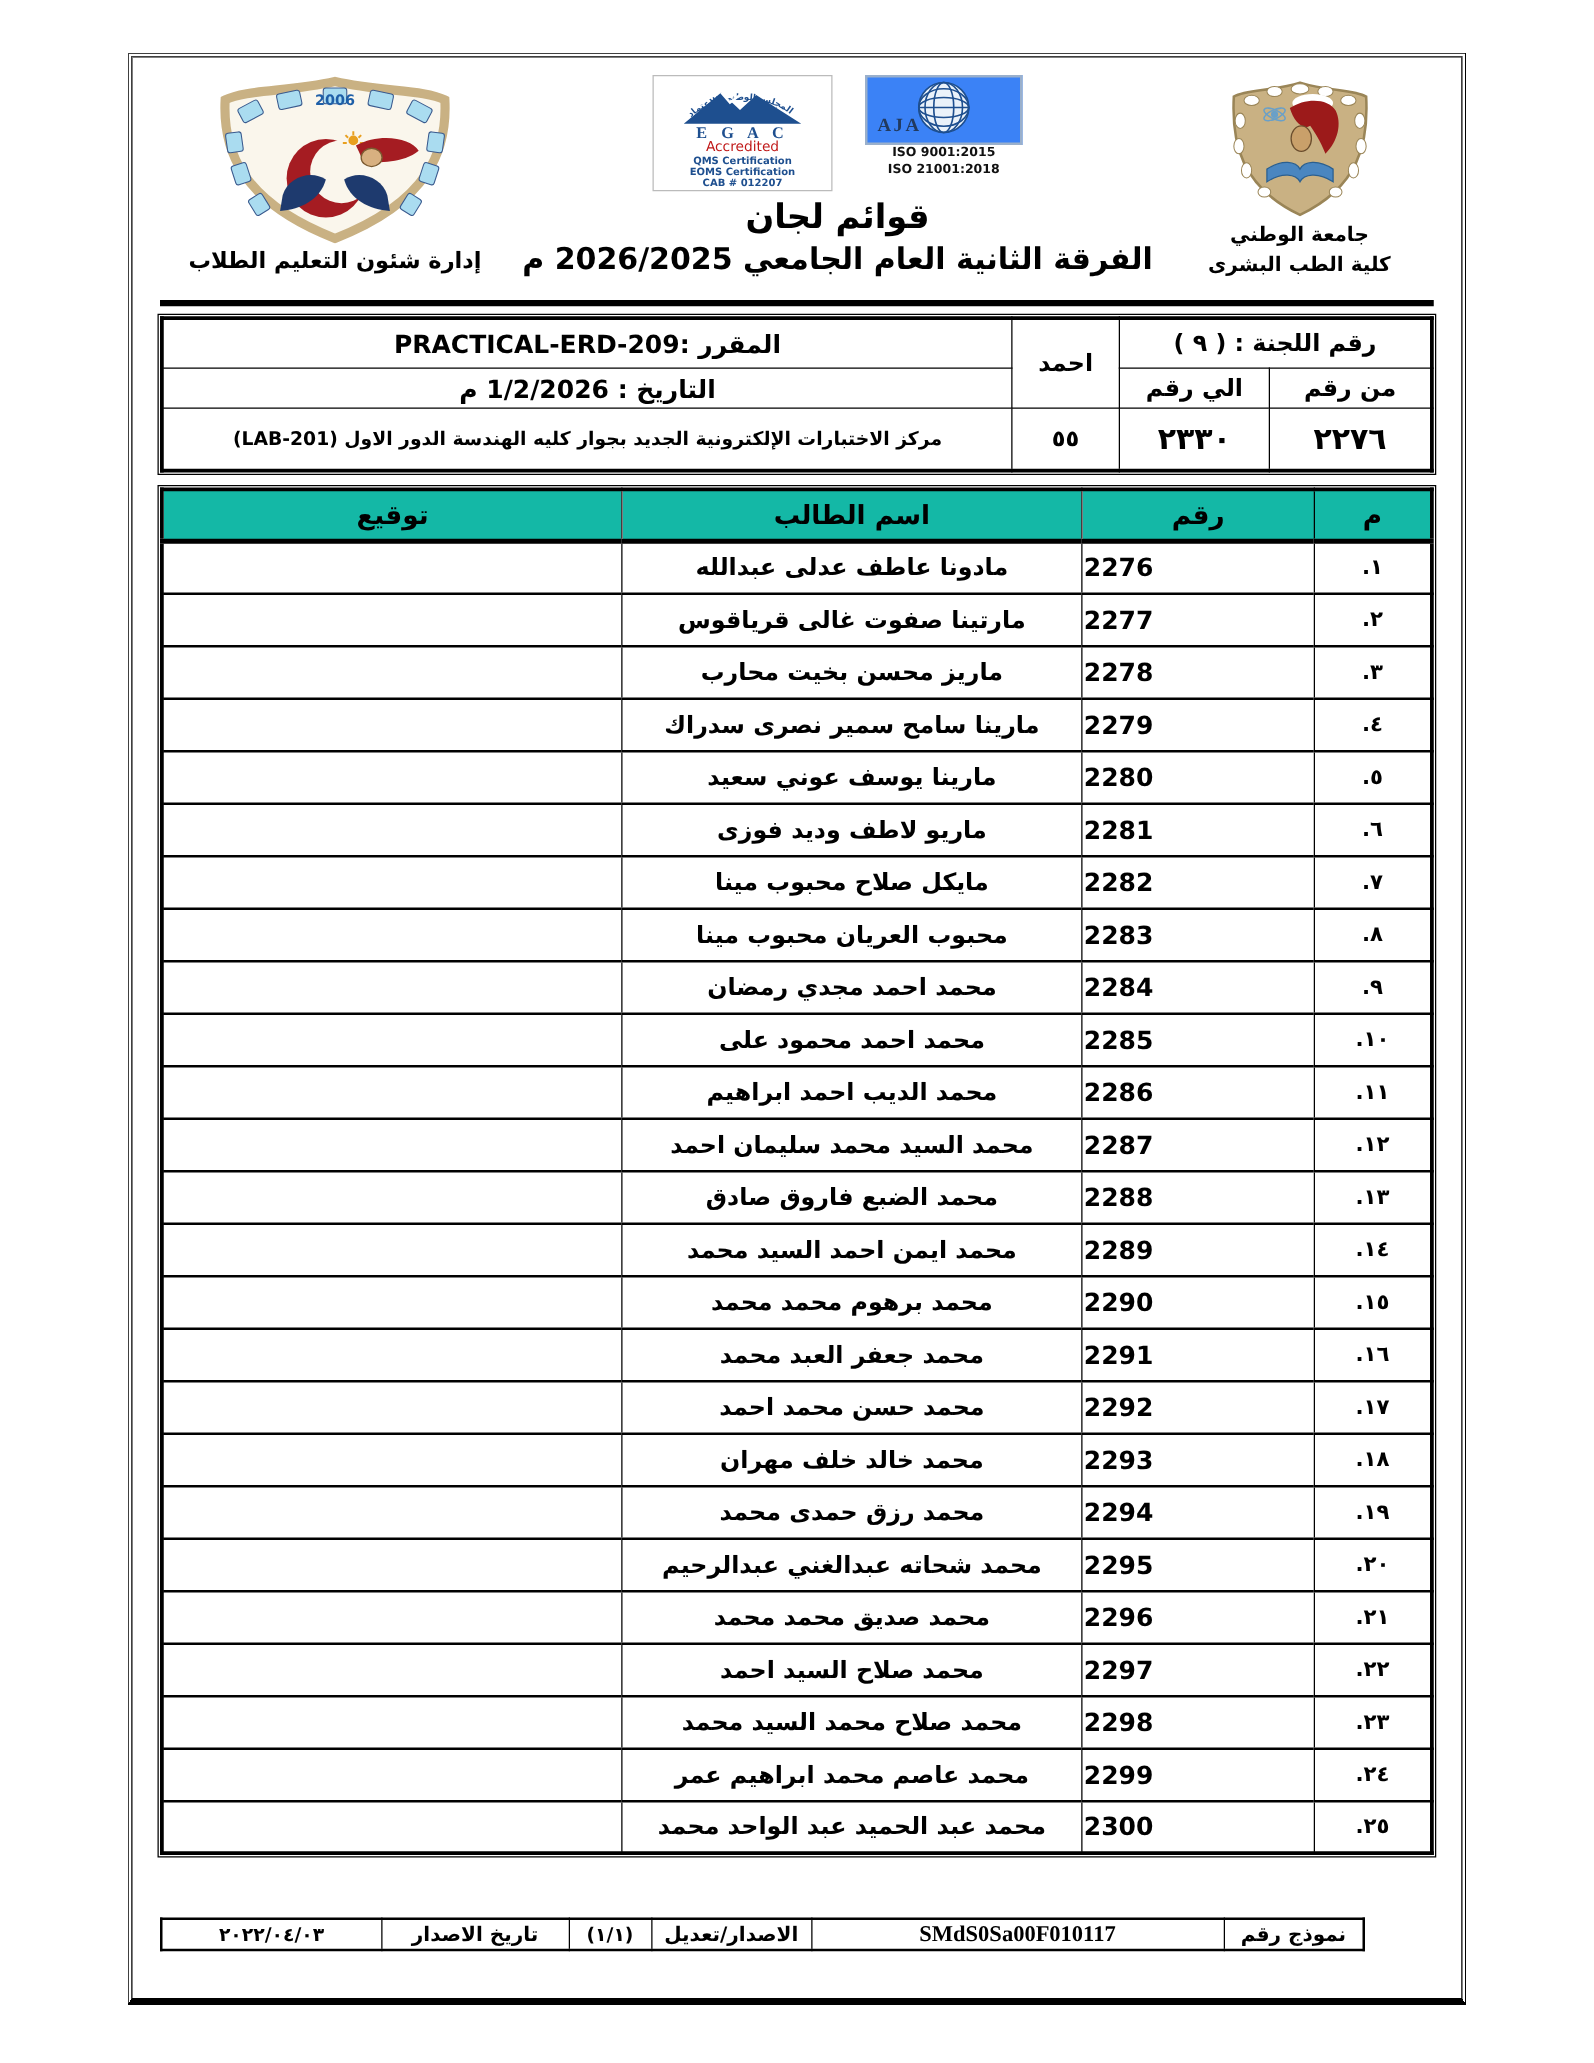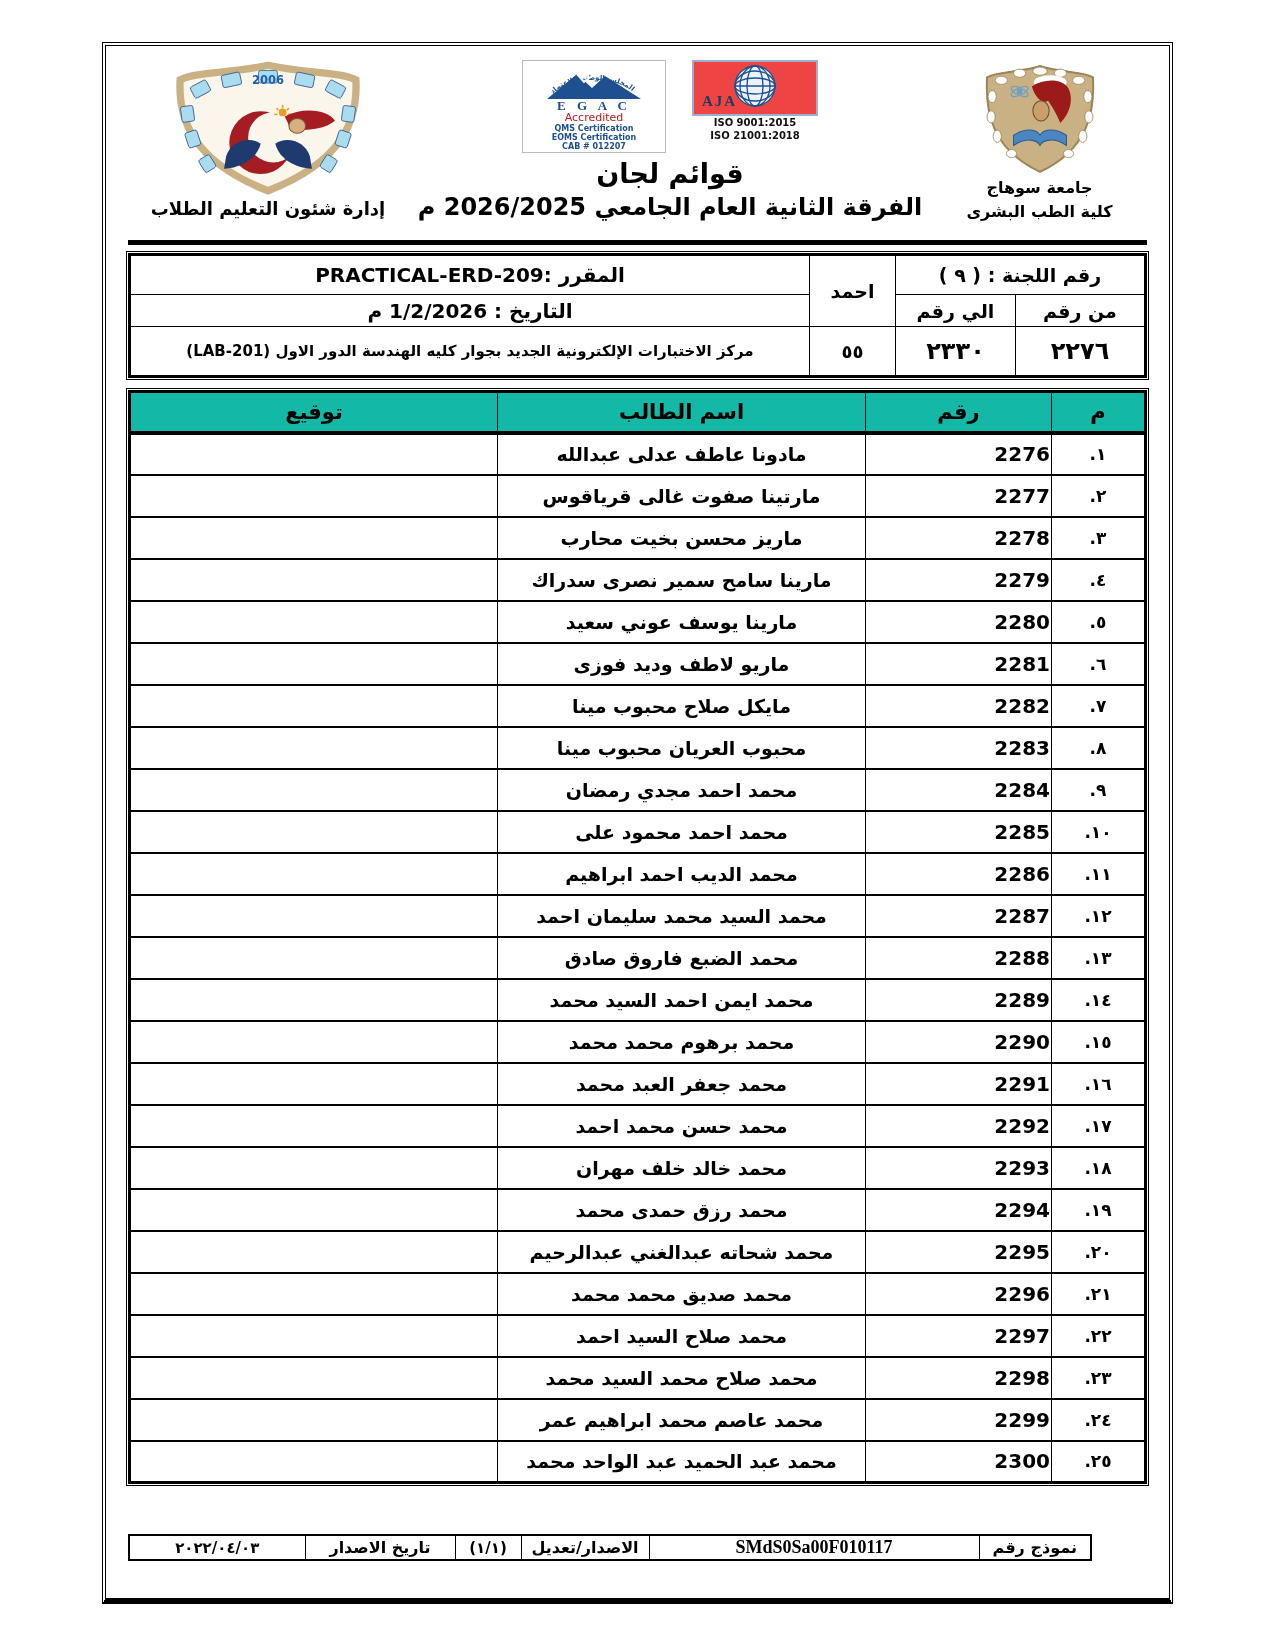--- a/index.html
+++ b/index.html
@@ -19,21 +19,21 @@
   .h-right .cap{font-weight:bold;font-size:16px;line-height:1.5;}
   .h-center{flex:1;text-align:center;direction:rtl;}
   .h-left{width:280px;text-align:center;}
   .h-left .cap2{font-weight:bold;font-size:18px;margin-top:2px;}
   .badges{display:flex;direction:ltr;justify-content:center;align-items:flex-start;gap:26px;height:92px;}
   .badge-egac{width:138px;border:1px solid #bbb;padding:1px 2px;background:#fff;}
   .egac-name{color:#1e4f8f;font-weight:bold;font-size:13px;letter-spacing:4px;line-height:12px;font-family:"Liberation Serif",serif;}
   .egac-acc{color:#c01818;font-weight:normal;font-size:11px;line-height:12px;}
   .egac-line{color:#1e4f8f;font-weight:bold;font-size:8px;line-height:9px;}
   .badge-aja{width:126px;}
-  .aja-box{position:relative;border:2px solid #9ab0cc;background:#ef4444;height:52px;text-align:right;}
+  .aja-box{position:relative;border:2px solid #9ab0cc;background:#3b82f6;height:52px;text-align:right;}
   .aja-name{position:absolute;left:8px;bottom:4px;font-family:"Liberation Serif",serif;font-weight:bold;font-size:15px;color:#223a5e;letter-spacing:2px;}
   .aja-line{font-weight:bold;font-size:10px;line-height:12px;margin-top:1px;color:#111;}
   .title1{font-size:27px;font-weight:bold;margin-top:6px;}
   .title2{font-size:24px;font-weight:bold;margin-top:4px;}
   
   .thick-rule{border-top:5px solid #000;margin:4px 0 8px 0;}
   
   table{border-collapse:collapse;table-layout:fixed;}
   td,th{border:1px solid #000;box-sizing:border-box;overflow:hidden;}
   
@@ -48,21 +48,21 @@
   .i-num{font-size:24px;}
   .i-count-val{font-size:18px;}
   
   table.main{width:100%;direction:rtl;border:3px solid #000;outline:1px solid #000;outline-offset:1px;margin-top:12px;}
   table.main th{
     background:#14b8a6;height:41px;font-size:21px;font-weight:bold;
     border-bottom:4px solid #000;text-align:center;vertical-align:middle;
   }
   table.main td{height:42px;vertical-align:middle;border-top-width:2px;}
   td.c-serial{text-align:center;font-size:17px;font-weight:bold;direction:rtl;}
-  td.c-number{text-align:right;font-size:20px;font-weight:bold;direction:ltr;font-family:"DejaVu Sans",sans-serif;}
+  td.c-number{text-align:left;font-size:20px;font-weight:bold;direction:ltr;font-family:"DejaVu Sans",sans-serif;}
   td.c-name{text-align:center;font-size:19px;font-weight:bold;}
   td.c-sig{background:#fff;}
   
   table.footer{direction:rtl;width:964px;margin-top:50px;margin-right:4px;border:2px solid #000;}
   table.footer td{height:16px;text-align:center;vertical-align:middle;font-weight:bold;}
   .f-label{font-size:16px;}
   .f-code{font-family:"Liberation Serif",serif;font-size:18px;direction:ltr;}
   .f-val{font-size:15px;}
   svg{display:block;margin:0 auto;}
 </style>
@@ -95,21 +95,21 @@
           <g stroke="#6aa0c8" fill="none" stroke-width="1.2">
             <ellipse cx="40" cy="29" rx="9" ry="3.5" transform="rotate(25 40 29)"></ellipse>
             <ellipse cx="40" cy="29" rx="9" ry="3.5" transform="rotate(-25 40 29)"></ellipse>
             <circle cx="40" cy="29" r="2.2" fill="#6aa0c8"></circle>
           </g>
           <ellipse cx="70" cy="20" rx="16" ry="7" fill="#ffffff"></ellipse>
           <path d="M52 24 C64 16 82 16 88 26 C93 36 90 50 80 60 C76 50 72 44 68 38 C62 42 55 34 52 24 Z" fill="#9c1a1a"></path>
           <ellipse cx="61" cy="48" rx="8" ry="10" fill="#c9a06a" stroke="#6b4e2e" stroke-width="1"></ellipse>
           <path d="M34 72 C46 64 57 66 60 72 C63 66 74 64 86 72 L86 82 C74 74 63 76 60 82 C57 76 46 74 34 82 Z" fill="#4a86c0" stroke="#2a5f90" stroke-width="1"></path>
         </svg>
-        <div class="cap">جامعة سوهاج</div>
+        <div class="cap">جامعة الوطني</div>
         <div class="cap">كلية الطب البشرى</div>
       </div>
 
       <div class="h-center">
         <div class="badges">
           <div class="badge-egac">
             <svg width="130" height="38" viewBox="0 0 130 38">
               <defs>
                   <path id="egacArc" d="M24 32 A46 26 0 0 1 106 32" fill="none"></path>
                 </defs>

